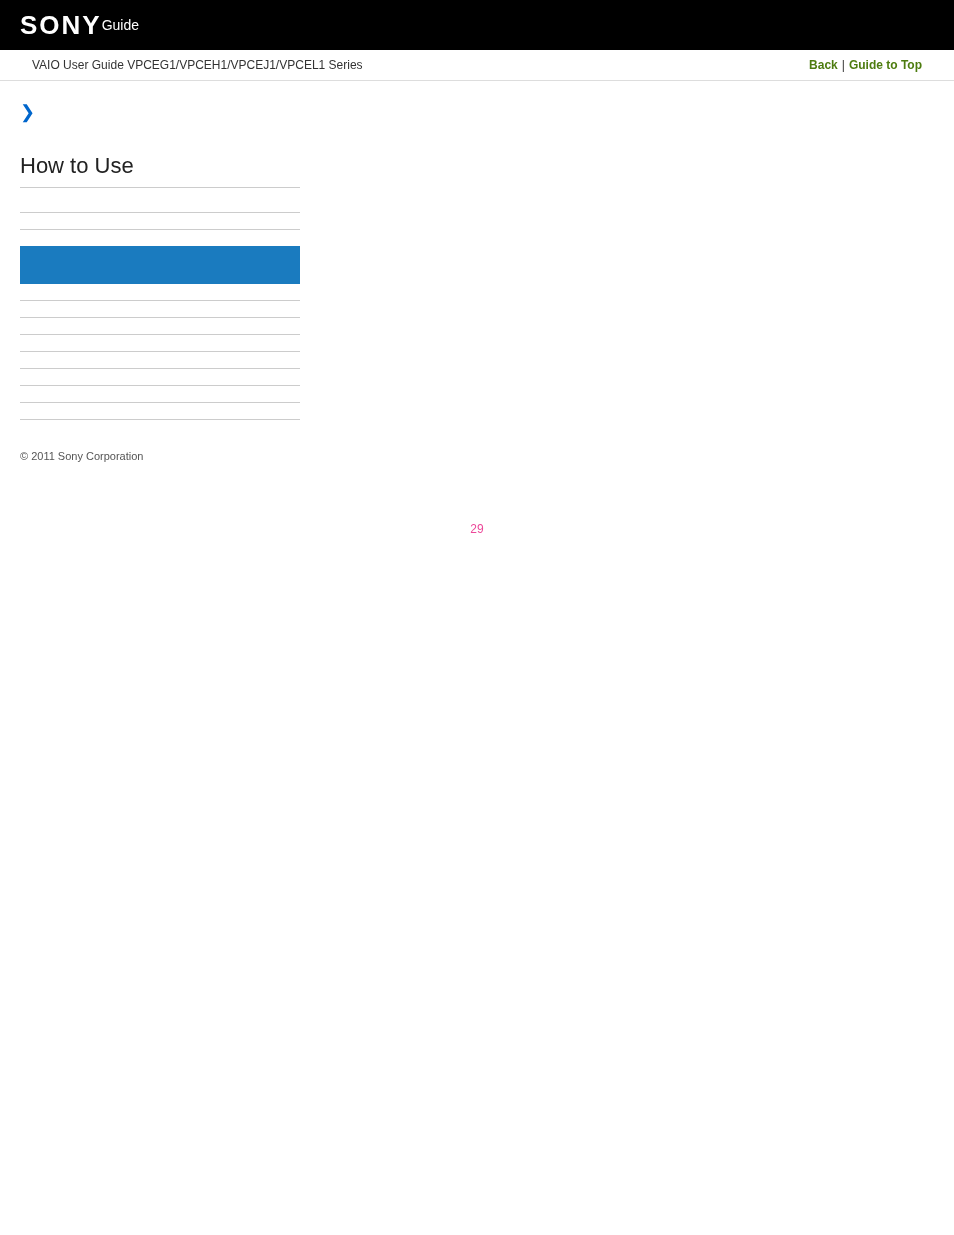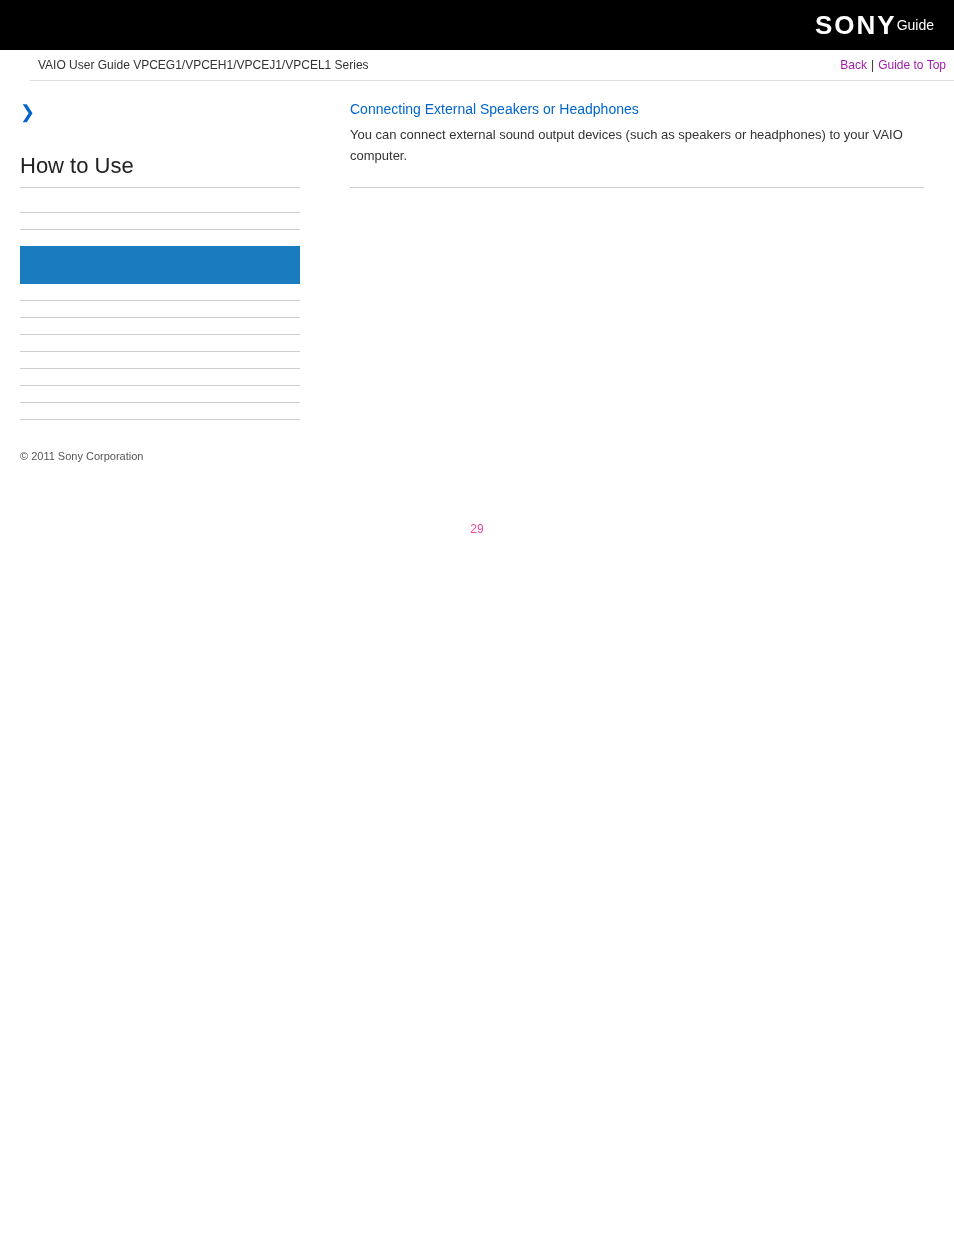--- a/index.html
+++ b/index.html
@@ -15,21 +15,21 @@
       background: #fff;
       width: 954px;
       min-height: 1235px;
     }
 
     
     .header {
       background: #000;
       display: flex;
       align-items: center;
-      justify-content: flex-end;
+      justify-content: flex-start;
       padding: 24px 20px;
       height: 50px;
     }
 
     .sony-logo {
       color: #fff;
       font-size: 26px;
       font-weight: bold;
       letter-spacing: 2px;
       font-family: 'Arial Black', sans-serif;
@@ -41,41 +41,41 @@
       background: none;
       border: none;
       cursor: pointer;
     }
 
     
     .breadcrumb-bar {
       display: flex;
       justify-content: space-between;
       align-items: center;
-      padding: 8px 8px;
+      padding: 8px 32px;
       border-bottom: 1px solid #ddd;
       font-size: 12px;
-      margin-left: 30px;
     }
 
     .breadcrumb-text {
       color: #333;
     }
 
     .nav-links {
       display: flex;
       gap: 4px;
       align-items: center;
     }
 
     .nav-link {
-      color: #a21caf;
+      color: #4d7c0f;
       text-decoration: none;
       font-size: 12px;
       cursor: pointer;
+      font-weight: bold;
     }
 
     .nav-separator {
       color: #333;
       font-size: 12px;
     }
 
     
     .main-container {
       display: flex;
@@ -196,24 +196,18 @@
     <hr class="sidebar-divider">
     <hr class="sidebar-divider">
     <hr class="sidebar-divider">
     <hr class="sidebar-divider">
     <hr class="sidebar-divider">
 
     <p class="copyright">© 2011 Sony Corporation</p>
 
   </div>
 
-  <div class="content">
-    <div class="content-section">
-      <a class="content-link">Connecting External Speakers or Headphones</a>
-      <p class="content-description">You can connect external sound output devices (such as speakers or headphones) to your VAIO computer.</p>
-    </div>
-  </div>
 
 </div>
 
 <div class="page-footer">
   <span>29</span>
 </div>
 
 </body></html>

